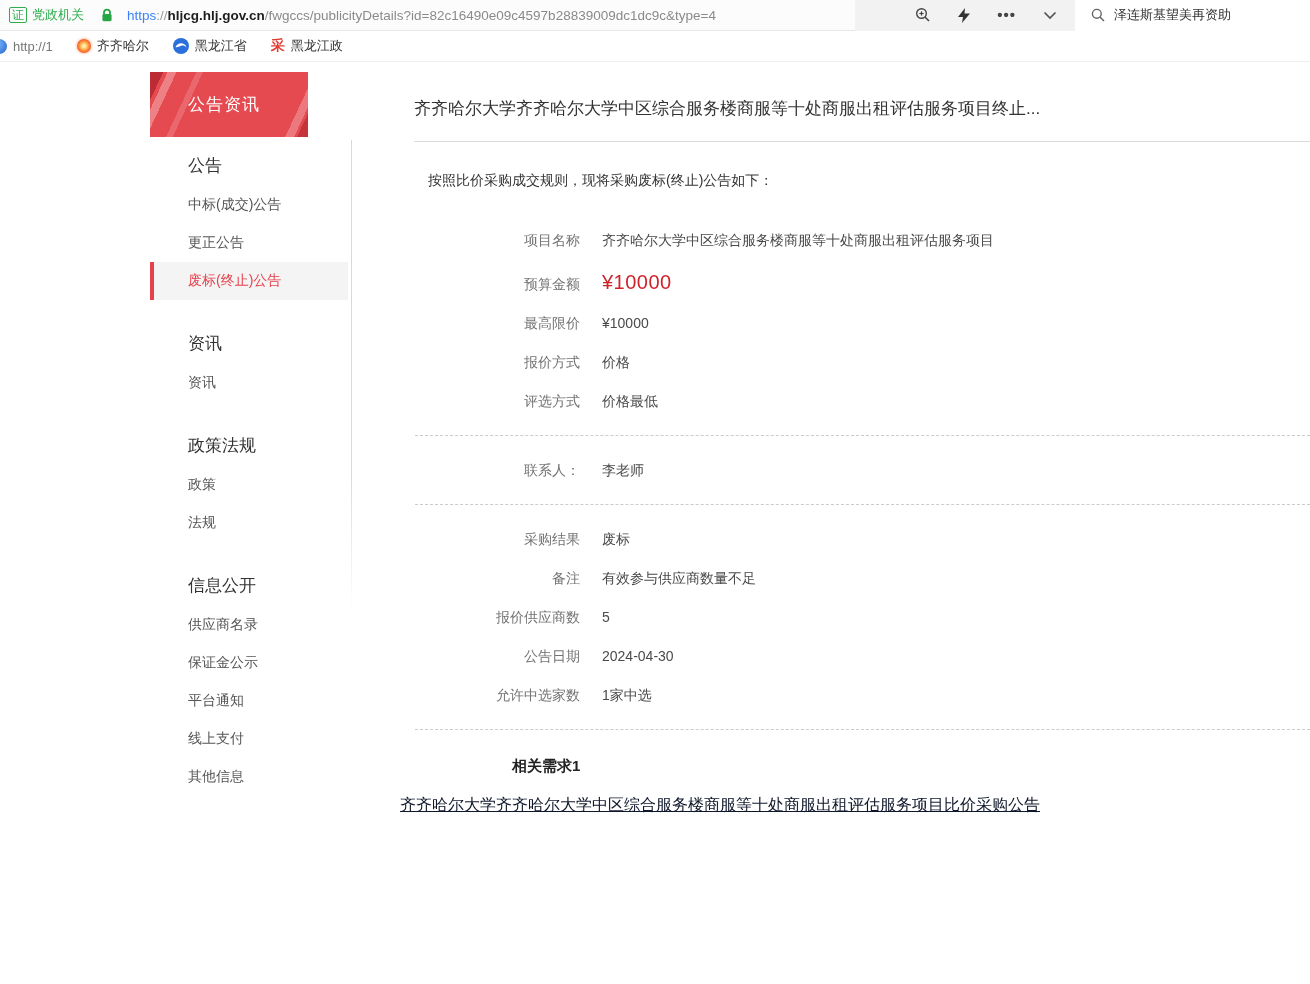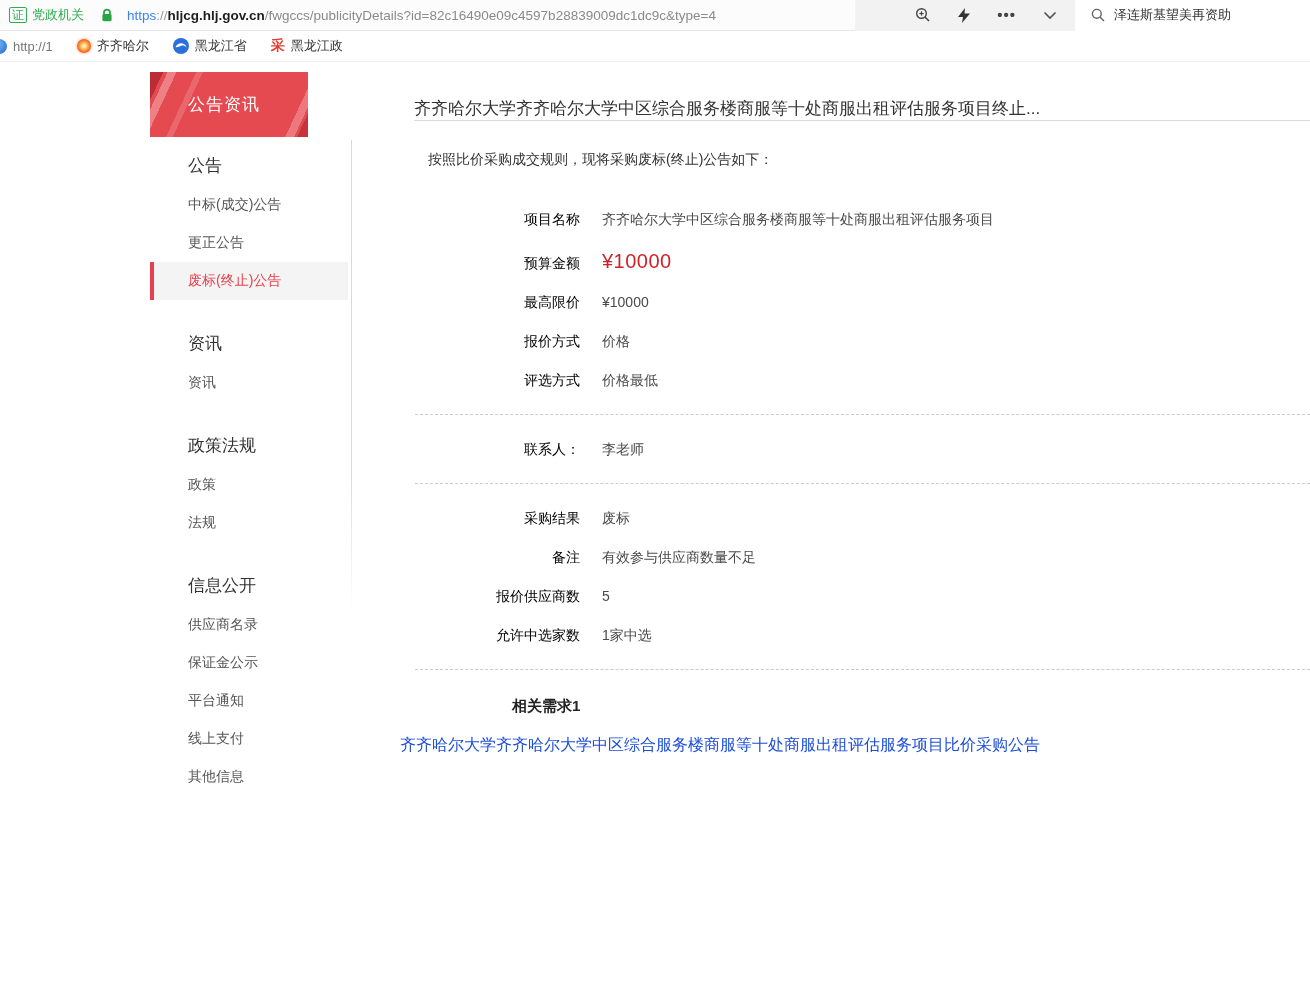--- a/index.html
+++ b/index.html
@@ -70,33 +70,33 @@
   }
   .sidenav{position:absolute;left:150px;top:122px;width:198px;}
   .nav-heading{padding:32px 0 9px 38px;font-size:17px;color:#333;}
   .nav-item{padding:10px 0 10px 38px;font-size:14px;color:#555;cursor:pointer;}
   .nav-item.active{
     background:#f4f4f4;border-left:4px solid #e6424d;padding-left:34px;color:#e6424d;
   }
   
   .content{position:absolute;left:400px;top:62px;width:910px;}
   .doc-title{
-    margin-left:14px;padding-top:35px;font-size:17px;font-weight:400;
+    margin-left:14px;padding-top:35px;padding-bottom:21px;font-size:17px;font-weight:400;
     color:#333;border-bottom:1px solid #dadada;
   }
   .intro{margin:30px 0 0 28px;font-size:14px;color:#333;}
   .rows{margin-top:42px;}
   .rows2{margin-top:26px;}
   .row{display:flex;align-items:baseline;margin-bottom:21px;font-size:14px;color:#4a4a4a;}
-  .row .lbl{width:180px;flex:none;text-align:right;color:#000000;}
+  .row .lbl{width:180px;flex:none;text-align:right;color:#737373;}
   .row .val{margin-left:22px;color:#4a4a4a;}
   .row .val.price{font-size:20px;color:#cf232b;font-weight:500;letter-spacing:.5px;}
   .sep{border:0;border-top:1px dashed #ccc;margin:24px 0 0 15px;}
   .related-heading{margin:27px 0 0 112px;font-size:15px;font-weight:700;color:#222;}
-  .related-link{margin:19px 0 0 0;font-size:16px;color:#1d4ed8;cursor:pointer;}
+  .related-link{margin:19px 0 0 0;font-size:16px;color:#0f172a;cursor:pointer;text-decoration:underline;}
 </style>
 </head>
 <body>
 
 <div class="topbar">
   <span class="cert-badge">证</span>
   <span class="cert-label">党政机关</span>
   <span class="lock-wrap">
     <svg width="14" height="15" viewBox="0 0 14 15">
       <path d="M4 6V4.6a3 3 0 0 1 6 0V6" fill="none" stroke="#27a645" stroke-width="1.8"></path>
@@ -232,20 +232,24 @@
     </div>
     <div class="row">
       <span class="lbl">备注</span>
       <span class="val">有效参与供应商数量不足</span>
     </div>
     <div class="row">
       <span class="lbl">报价供应商数</span>
       <span class="val">5</span>
     </div>
     <div class="row">
+      <span class="lbl">公告日期</span>
+      <span class="val">2024-04-30</span>
+    </div>
+    <div class="row">
       <span class="lbl">允许中选家数</span>
       <span class="val">1家中选</span>
     </div>
   </div>
 
   <hr class="sep">
 
   <div class="related-heading">相关需求1</div>
   <div class="related-link">齐齐哈尔大学齐齐哈尔大学中区综合服务楼商服等十处商服出租评估服务项目比价采购公告</div>
 </div>

